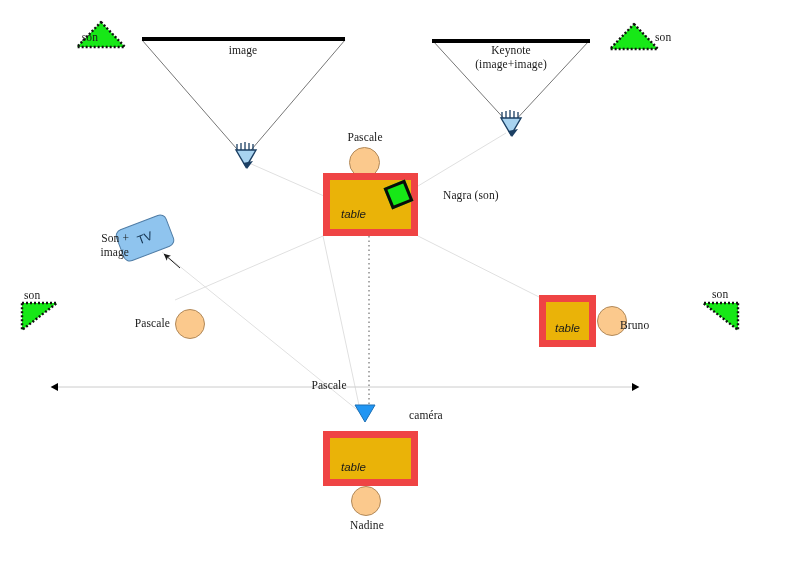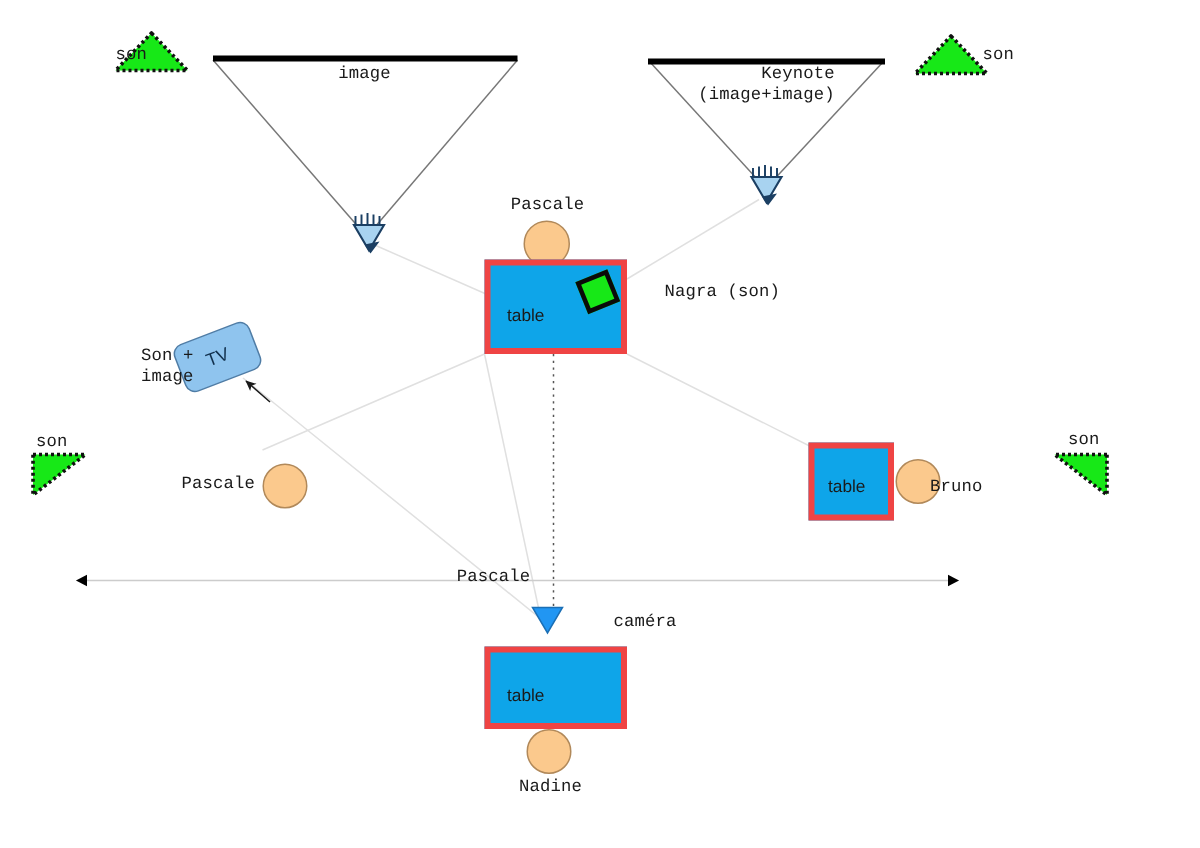--- a/index.html
+++ b/index.html
@@ -19,44 +19,44 @@
   }
   #svg-layer {
     position: absolute;
     left: 0;
     top: 0;
     width: 800px;
     height: 565px;
   }
   .lbl {
     position: absolute;
-    font-family: Liberation Mono, monospace;
+    font-family: Liberation Serif, serif;
     font-size: 11.5px;
     color: #1a1a1a;
     white-space: nowrap;
     line-height: 1.22;
     letter-spacing: 0.1px;
   }
   .lbl.center {
     text-align: center;
     transform: translateX(-50%);
   }
   .lbl.right {
     text-align: right;
     transform: translateX(-100%);
   }
   .lbl.two-line {
     line-height: 1.22;
-    text-align: right;
   }
   .table-box {
     position: absolute;
-    background: #0ea5e9;
-    border: 4px solid #ef4444;
-    box-sizing: border-box;
+    background: #eab308;
+    border: 7px solid #ef4444;
+    box-sizing: border-box;
+    font-style: italic;
   }
   .table-box .table-text {
     position: absolute;
     font-size: 11.5px;
     color: #1a1a1a;
     font-family: "Liberation Sans", sans-serif;
   }
   .person {
     position: absolute;
     border-radius: 50%;

